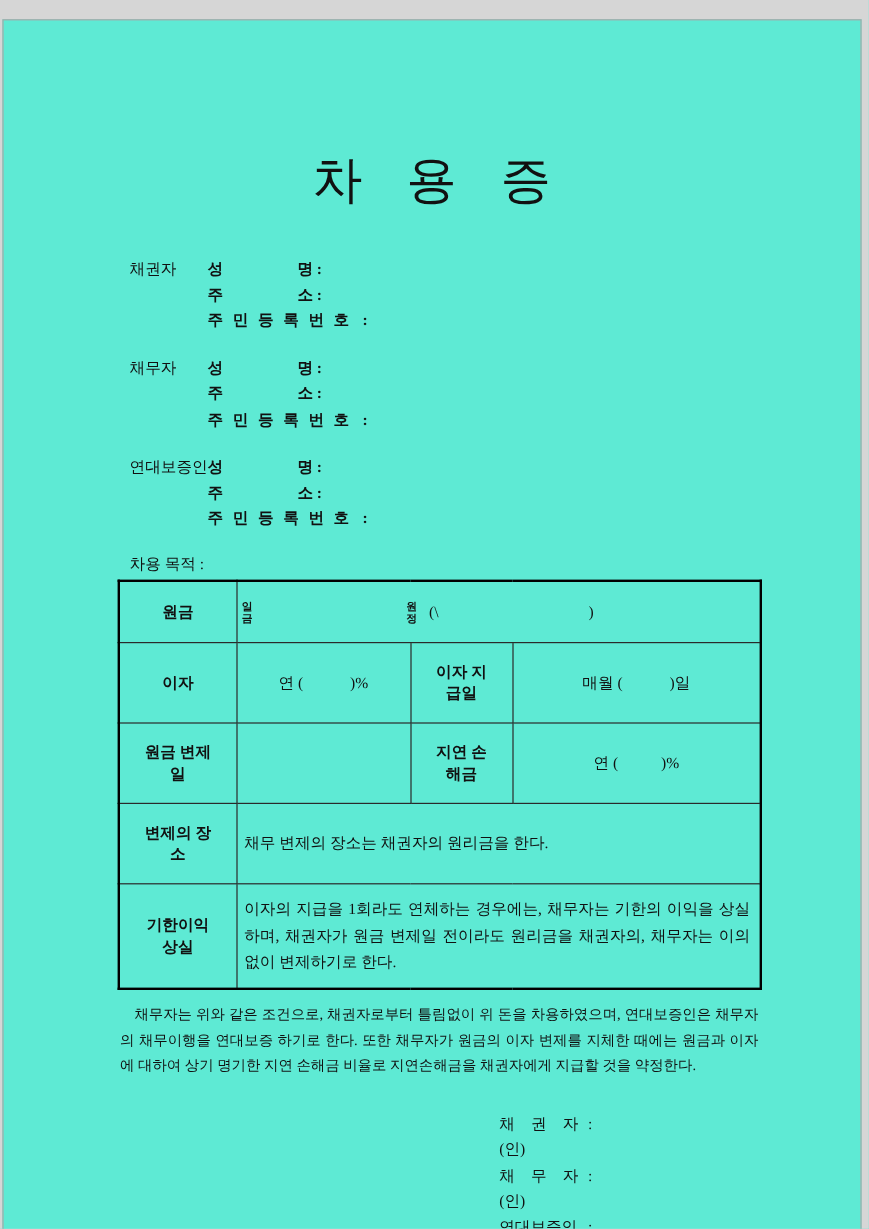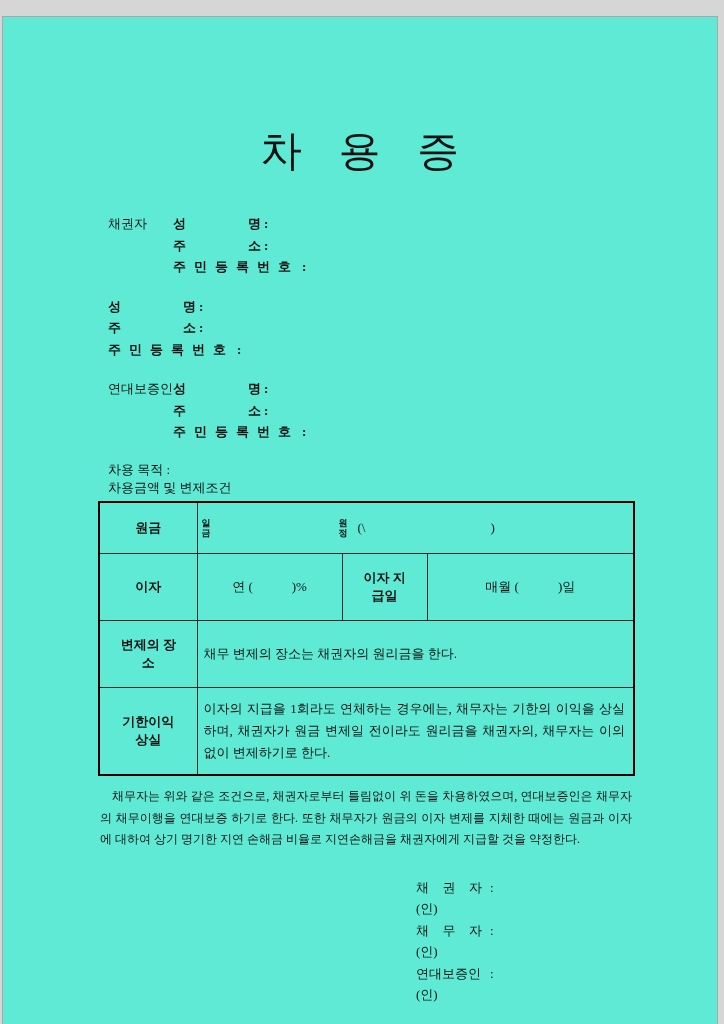--- a/index.html
+++ b/index.html
@@ -105,20 +105,21 @@
         <div class="field">
           <span class="f-label">주 소</span><span class="f-colon">:</span>
         </div>
         <div class="field">
           <span class="f-label rrn">주민등록번호</span><span class="f-colon">:</span>
         </div>
       </div>
     </div>
 
     <div class="party">
+      <span class="party-role">채무자</span>
       <div class="party-fields">
         <div class="field">
           <span class="f-label">성 명</span><span class="f-colon">:</span>
         </div>
         <div class="field">
           <span class="f-label">주 소</span><span class="f-colon">:</span>
         </div>
         <div class="field">
           <span class="f-label rrn">주민등록번호</span><span class="f-colon">:</span>
         </div>
@@ -136,21 +137,20 @@
         </div>
         <div class="field">
           <span class="f-label rrn">주민등록번호</span><span class="f-colon">:</span>
         </div>
       </div>
     </div>
 
   </div>
 
   <div class="purpose-line">차용 목적 :</div>
-  <div class="conditions-line">차용금액 및 변제조건</div>
 
   <table class="loan">
     <colgroup>
       <col style="width:98px">
         <col style="width:145px">
         <col style="width:85px">
         <col style="width:207px">
     </colgroup>
     <tbody>
         <tr class="r1">
@@ -160,20 +160,26 @@
 금</span><span class="stack wonjeong">원
 정</span><span class="paren-open">(\</span><span class="paren-close">)</span>
       </td>
     </tr>
     <tr class="r2">
       <th>이자</th>
       <td class="val">연 (            )%</td>
       <th>이자 지급일</th>
       <td class="val">매월 (            )일</td>
     </tr>
+    <tr class="r3">
+      <th>원금 변제일</th>
+      <td class="val"></td>
+      <th>지연 손해금</th>
+      <td class="val">연 (           )%</td>
+    </tr>
     <tr class="r4">
       <th>변제의 장소</th>
       <td colspan="3" class="text-cell">채무 변제의 장소는 채권자의 원리금을 한다.</td>
     </tr>
     <tr class="r5">
       <th>기한이익 상실</th>
       <td colspan="3" class="text-cell justify">이자의 지급을 1회라도 연체하는 경우에는, 채무자는 기한의 이익을 상실하며, 채권자가 원금 변제일 전이라도 원리금을 채권자의, 채무자는 이의 없이 변제하기로 한다.</td>
     </tr>
   </tbody>
     </table>

